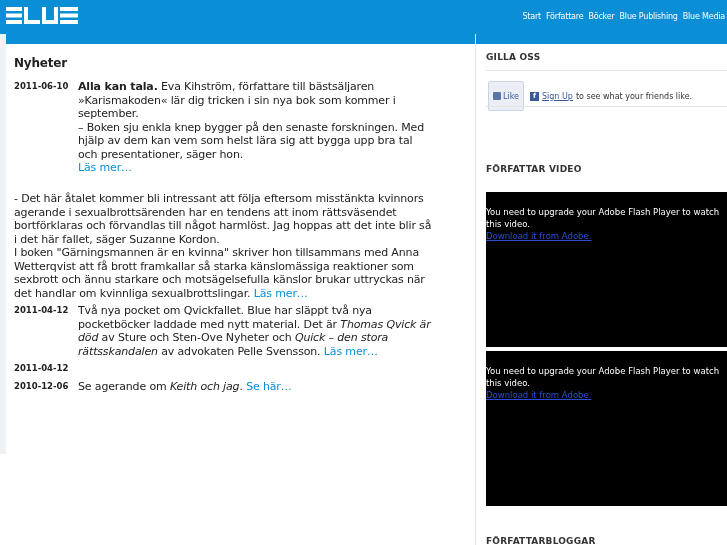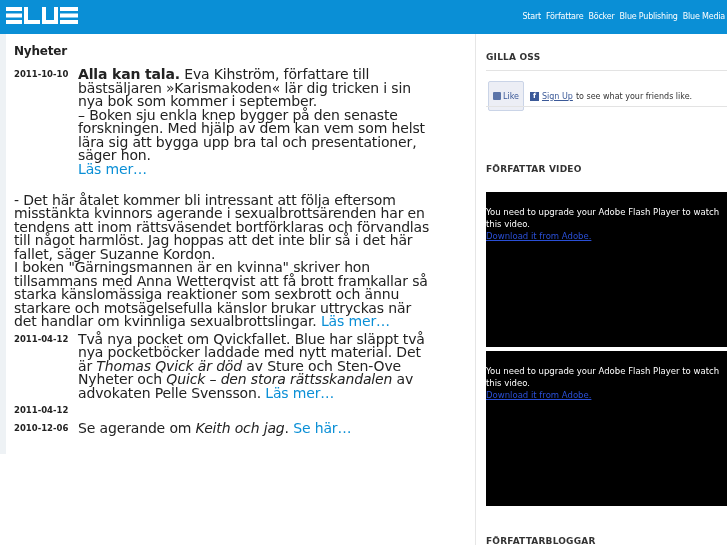--- a/index.html
+++ b/index.html
@@ -1,32 +1,32 @@
 <!DOCTYPE html>
 <html><head>
   <meta charset="utf-8">
   <style>
     * { box-sizing: border-box; margin: 0; padding: 0; }
     html, body { width: 727px; height: 545px; overflow: hidden; background: #ffffff; }
     body { font-family: "DejaVu Sans", sans-serif; font-size: 9px; color: #222; position: relative; }
 
-    .topbar { position: absolute; left: 0; top: 0; width: 727px; height: 34px; background: #0a8fd6; }
+    .topbar { position: absolute; left: 0; top: 0; width: 727px; height: 44px; background: #0a8fd6; }
     .logo { position: absolute; left: 6px; top: 7px; width: 72px; height: 17px; }
     .nav { position: absolute; right: 2px; top: 12px; display: flex; gap: 0; }
     .nav a { color: #ffffff; text-decoration: none; font-size: 8px; letter-spacing: -0.2px; margin-left: 5px; white-space: nowrap; }
     .nav a.active { color: #ffffff; }
 
     .left-strip { position: absolute; left: 0; top: 34px; width: 6px; height: 420px; background: #eef2f5; }
 
-    .main { position: absolute; left: 14px; top: 44px; width: 420px; }
+    .main { position: absolute; left: 14px; top: 56px; width: 420px; }
     .page-title { font-size: 12px; font-weight: bold; color: #222; margin-bottom: 10px; letter-spacing: -0.2px; }
     .news { width: 420px; }
     .news-item { display: flex; margin-bottom: 4px; line-height: 13.5px; }
     .news-date { width: 64px; flex: 0 0 64px; font-weight: bold; font-size: 8.5px; color: #222; }
-    .news-body { flex: 1; font-size: 14px; color: #222; letter-spacing: -0.15px; }
+    .news-body { flex: 1; font-size: 11px; color: #222; letter-spacing: -0.15px; }
     .news-body b { font-weight: bold; }
     .news-body i { font-style: italic; }
     .more { color: #0a8fd6; text-decoration: none; }
 
     .divider { position: absolute; left: 475px; top: 34px; width: 1px; height: 511px; background: #e6e6e6; }
 
     .sidebar { position: absolute; left: 486px; top: 34px; width: 241px; }
     .side-heading { font-size: 9px; font-weight: bold; color: #333; letter-spacing: 0.2px; }
     .h-gilla { position: absolute; top: 18px; left: 0; }
     .rule { position: absolute; left: 0; width: 241px; height: 1px; background: #e3e3e3; }
@@ -70,21 +70,21 @@
   </nav>
 </div>
 
 <div class="left-strip"></div>
 
 <div class="main">
   <h1 class="page-title">Nyheter</h1>
   <div class="news">
 
     <div class="news-item">
-      <div class="news-date">2011-10-10</div>
+      <div class="news-date">2011-06-10</div>
       <div class="news-body">
         <b>Alla kan tala.</b><span> Eva Kihström, författare till bästsäljaren »Karismakoden« lär dig tricken i sin nya bok som kommer i september.</span><br>
         <span>– Boken sju enkla knep bygger på den senaste forskningen. Med hjälp av dem kan vem som helst lära sig att bygga upp bra tal och presentationer, säger hon.</span><br>
         <a href="#" class="more">Läs mer…</a>
       </div>
     </div>
 
     <div class="news-item">
       <div class="news-body">
         <br>

